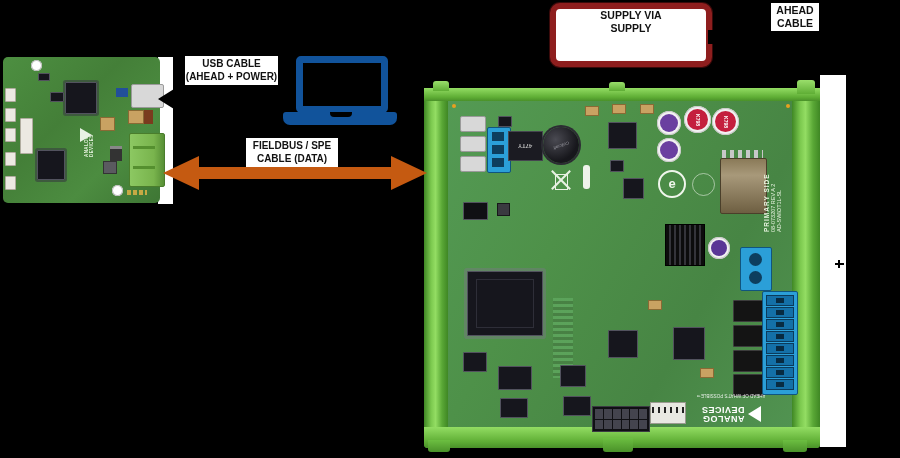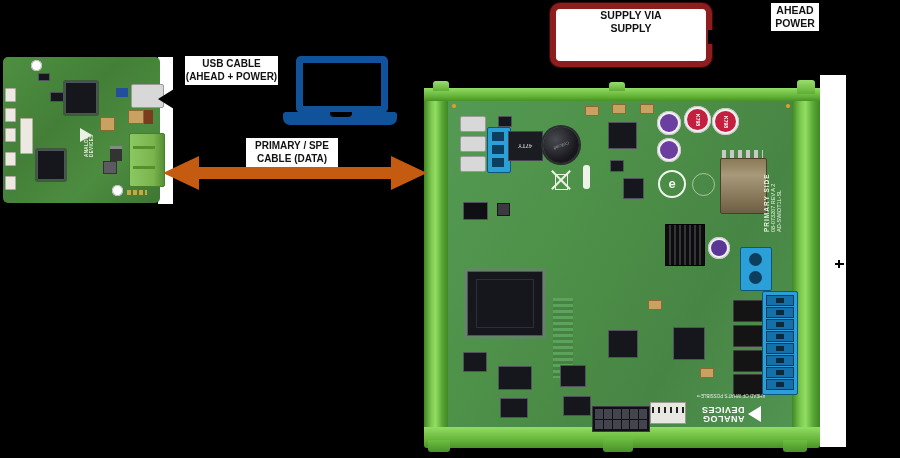--- a/index.html
+++ b/index.html
@@ -95,36 +95,36 @@
   <div class="abs chip-label usb-label">
     <span class="lbl-line">USB CABLE</span>
     <span class="lbl-line">(AHEAD + POWER)</span>
   </div>
 
   <div class="abs laptop-screen"></div>
   <div class="abs laptop-base"></div>
   <div class="abs laptop-notch"></div>
 
   <div class="abs chip-label fieldbus-label">
-    <span class="lbl-line">PRIMARY / SPE</span>
+    <span class="lbl-line">FIELDBUS / SPE</span>
     <span class="lbl-line">CABLE (DATA)</span>
   </div>
   <svg class="abs" style="left:163px;top:156px;z-index:10;" width="264" height="34" viewBox="0 0 264 34">
     <polygon points="0,17 36,0 36,11 228,11 228,0 264,17 228,34 228,23 36,23 36,34" fill="#C55A11"></polygon>
   </svg>
 
   <div class="abs power-box">
     <span class="lbl-line">SUPPLY VIA</span>
     <span class="lbl-line">SUPPLY</span>
   </div>
   <div class="abs power-box-notch"></div>
 
   <div class="abs chip-label power-cable-label">
     <span class="lbl-line">AHEAD</span>
-    <span class="lbl-line">POWER</span>
+    <span class="lbl-line">CABLE</span>
   </div>
 
   <div class="abs photo-strip" style="left:820px;top:75px;width:26px;height:372px;"></div>
   <div class="abs" style="left:835px;top:263px;width:9px;height:2px;background:#000;z-index:5;"></div>
   <div class="abs" style="left:838px;top:260px;width:2px;height:8px;background:#000;z-index:5;"></div>
 
   <div class="abs" style="left:424px;top:88px;width:396px;height:360px;background:#55a135;border-radius:4px;"></div>
   <div class="abs big-pcb" style="left:448px;top:100px;width:344px;height:328px;"></div>
   <div class="abs rail" style="left:424px;top:88px;width:24px;height:360px;border-radius:4px 0 0 4px;"></div>
   <div class="abs rail" style="left:792px;top:88px;width:28px;height:360px;border-radius:0 4px 4px 0;"></div>

